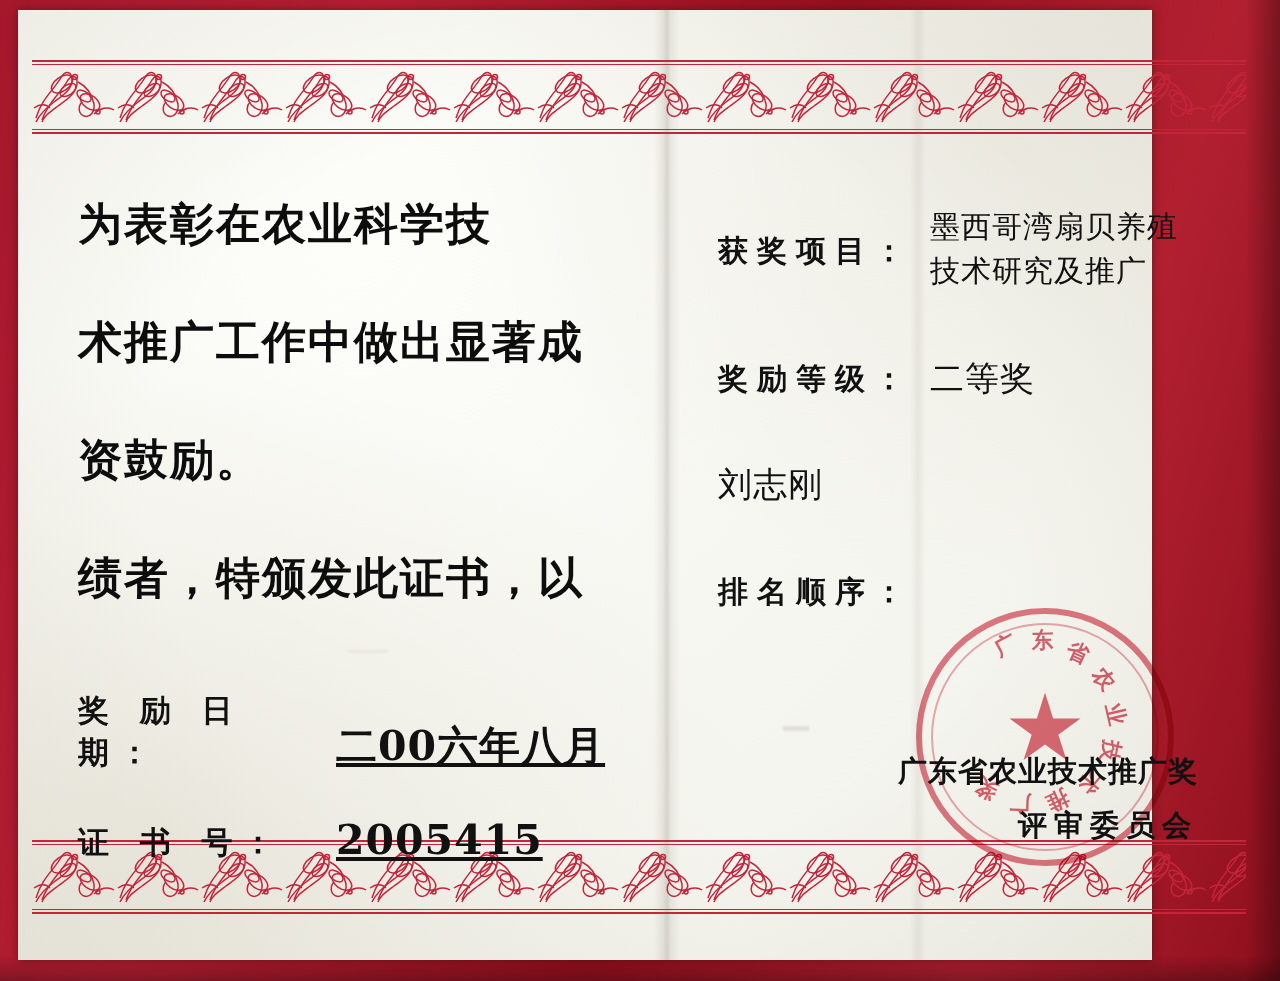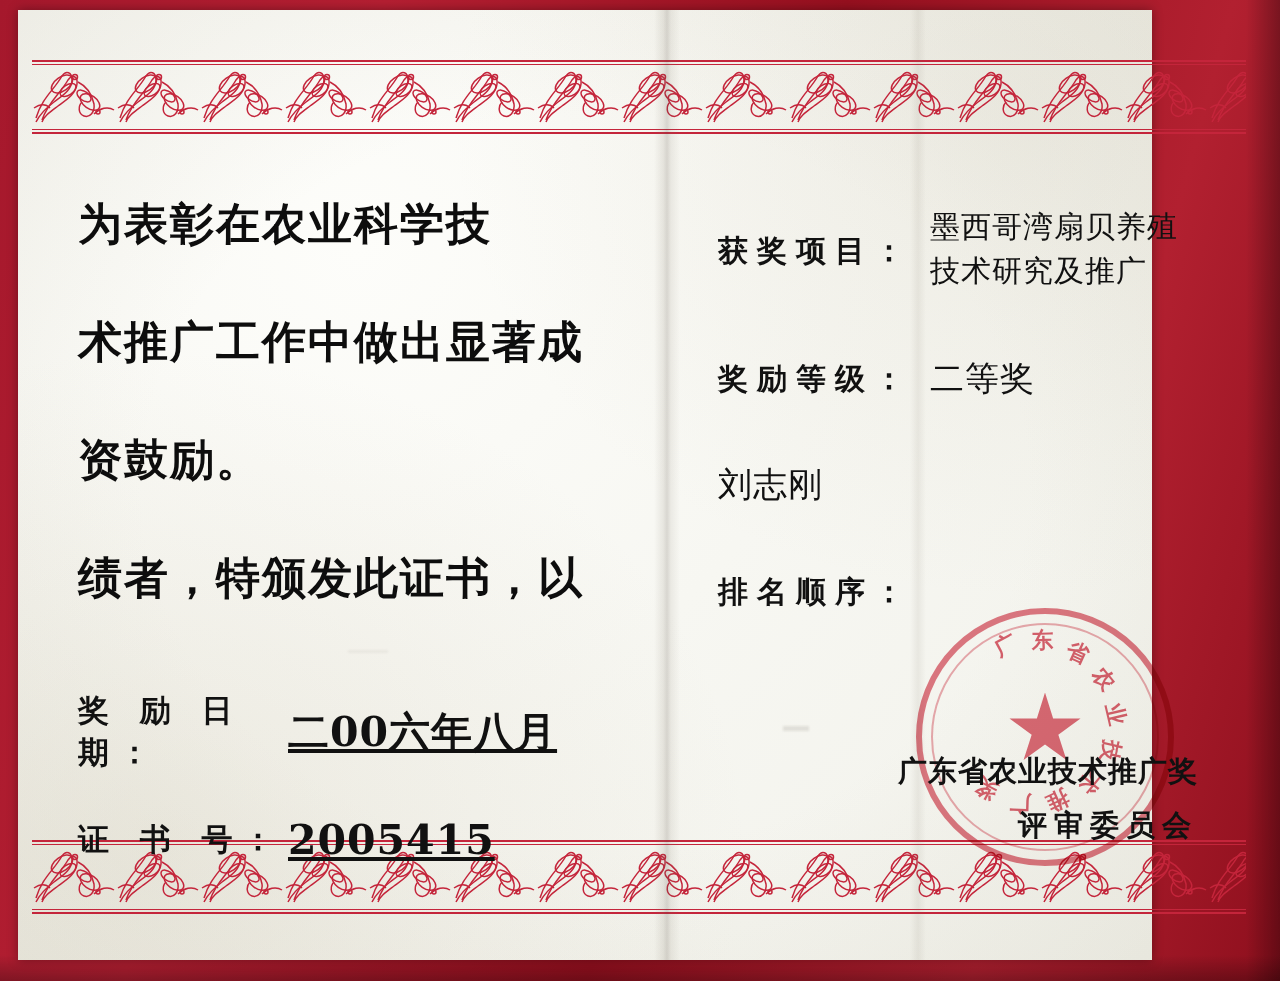--- a/index.html
+++ b/index.html
@@ -145,23 +145,24 @@
 
   .field-rows {
     position: absolute;
     left: 60px;
     top: 680px;
     width: 560px;
     z-index: 5;
   }
   .frow {
     display: flex;
-    align-items: center;
+    align-items: flex-end;
     margin-bottom: 42px;
     font-family: "DejaVu Serif", "Liberation Serif", serif;
+    gap: 48px;
   }
   .flabel {
     width: 210px;
     font-size: 31px;
     color: #111;
     letter-spacing: 10px;
     font-weight: 600;
   }
   .flabel .colon { letter-spacing: 0; }
   .fvalue {

